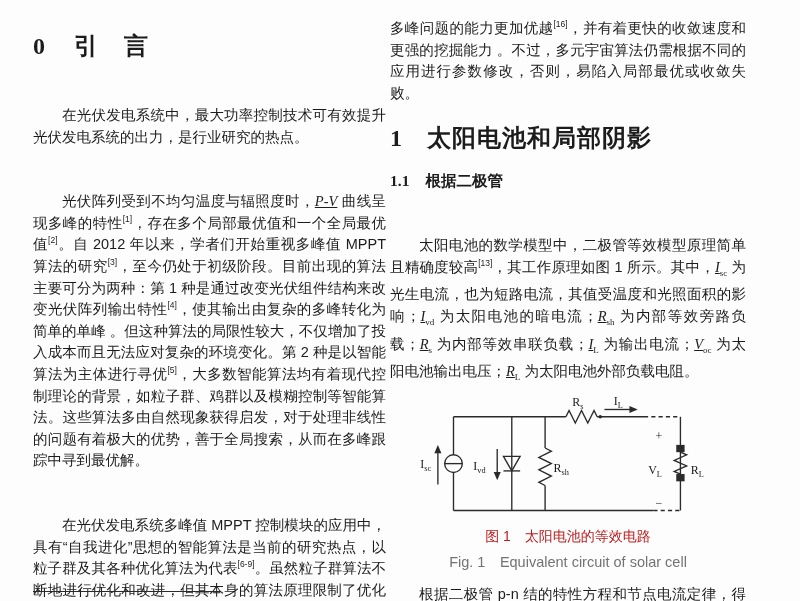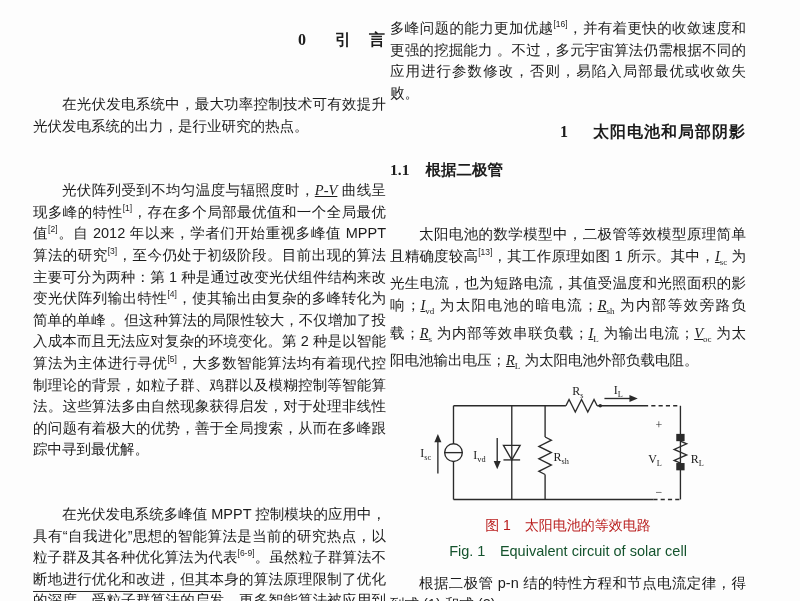--- a/index.html
+++ b/index.html
@@ -11,21 +11,21 @@
     font-family:"Liberation Sans","DejaVu Sans",sans-serif;
     overflow:hidden;
   }
   .page { position:absolute; inset:0; }
 
   .col { position:absolute; top:0; }
   #col-left  { left:33px;  width:353px; top:26px; }
   #col-right { left:390px; width:356px; top:18px; }
 
   
-  .h-section { font-size:16px; font-weight:bold; margin:4px 0 16px 0; letter-spacing:1px;text-align:right; }
+  .h-section { font-size:24px; font-weight:bold; margin:4px 0 16px 0; letter-spacing:1px; }
   .h-section .sec-num {
     font-family:"Liberation Serif","DejaVu Serif",serif;
     font-weight:bold; margin-right:28px;
   }
   .h-section.tight .sec-num { margin-right:24px; }
   #sec1-heading { margin:18px 0 16px 0; }
   .h-sub { font-size:15.5px; font-weight:bold; margin:17px 0 12px 0; }
   .h-sub .sub-num {
     font-family:"Liberation Serif","DejaVu Serif",serif;
     font-weight:bold; margin-right:16px;
@@ -45,21 +45,21 @@
     font-style:italic;
     text-decoration:underline;
   }
   p.body sub { font-size:9px; font-family:"Liberation Serif","DejaVu Serif",serif; }
   sup.ref { font-size:8.5px; vertical-align:super; line-height:0; letter-spacing:0; }
 
   
   figure { margin:8px 0 0 0; text-align:center; }
   svg.circuit { display:block; margin:4px auto 2px auto; }
   .cap-zh { font-size:14px; margin-top:4px; color:#b91c1c; }
-  .cap-en { font-size:14.5px; margin-top:7px; margin-bottom:12px; color:#14532d; }
+  .cap-en { font-size:14.5px; margin-top:7px; margin-bottom:12px; color:#737373; }
   #p5 { margin-top:6px; }
 
   
   .footnote-rule {
     position:absolute; left:33px; top:591px; width:188px;
     border-top:1.5px solid #2a2a2a;
   }
 
   
   svg.circuit text {

